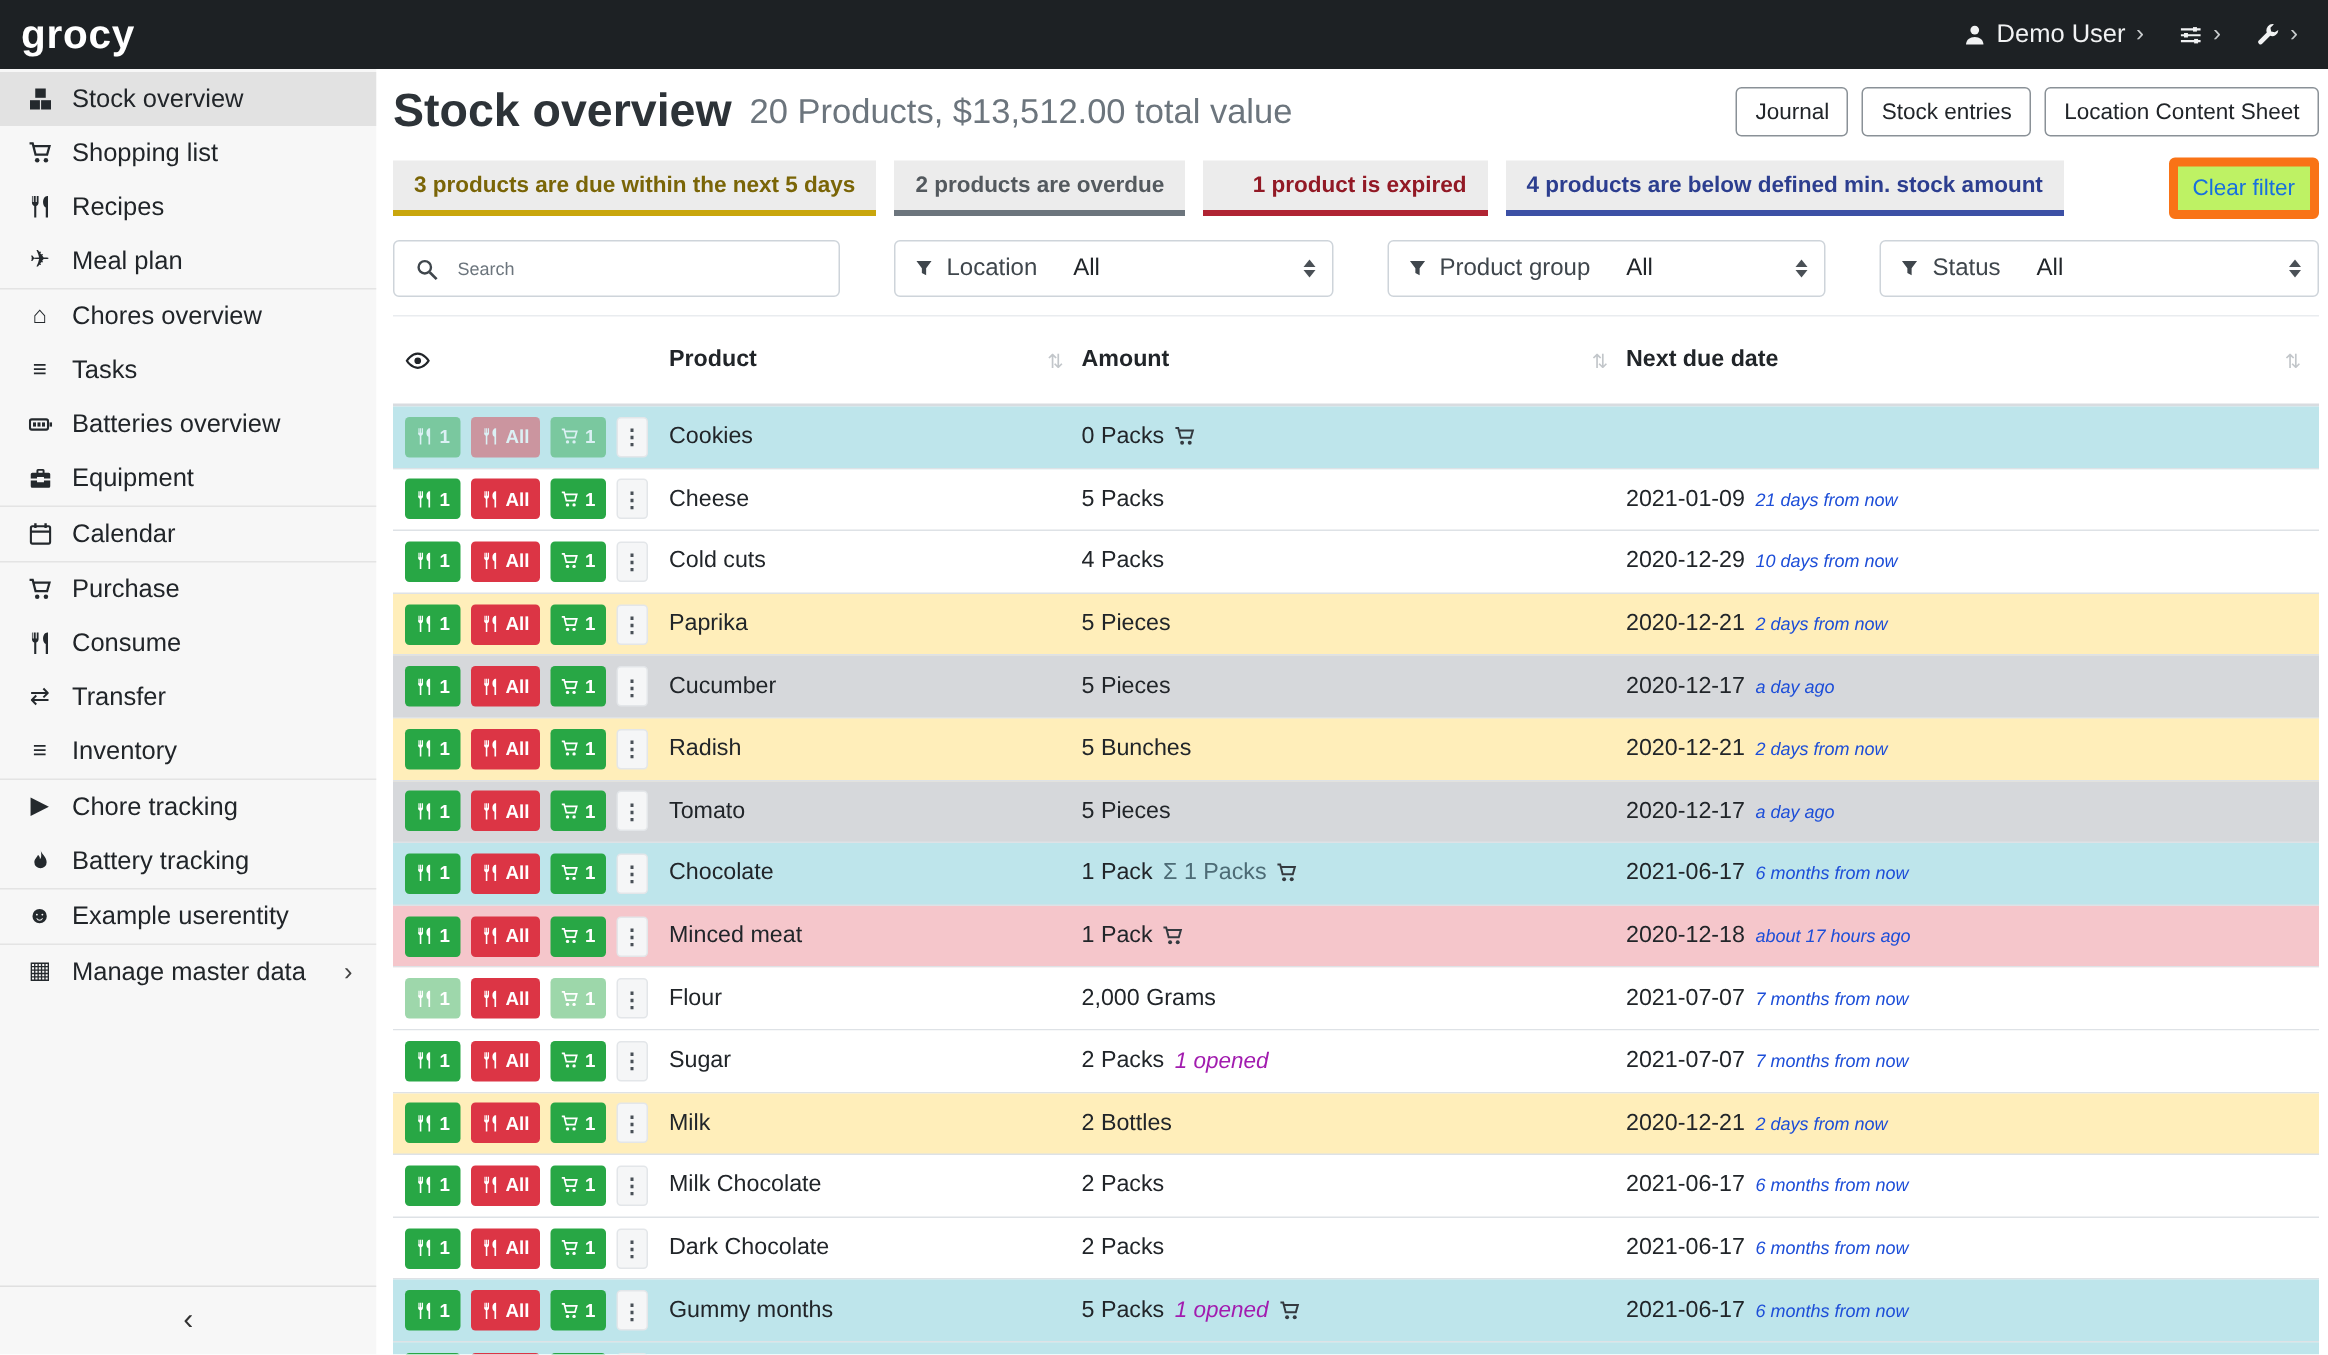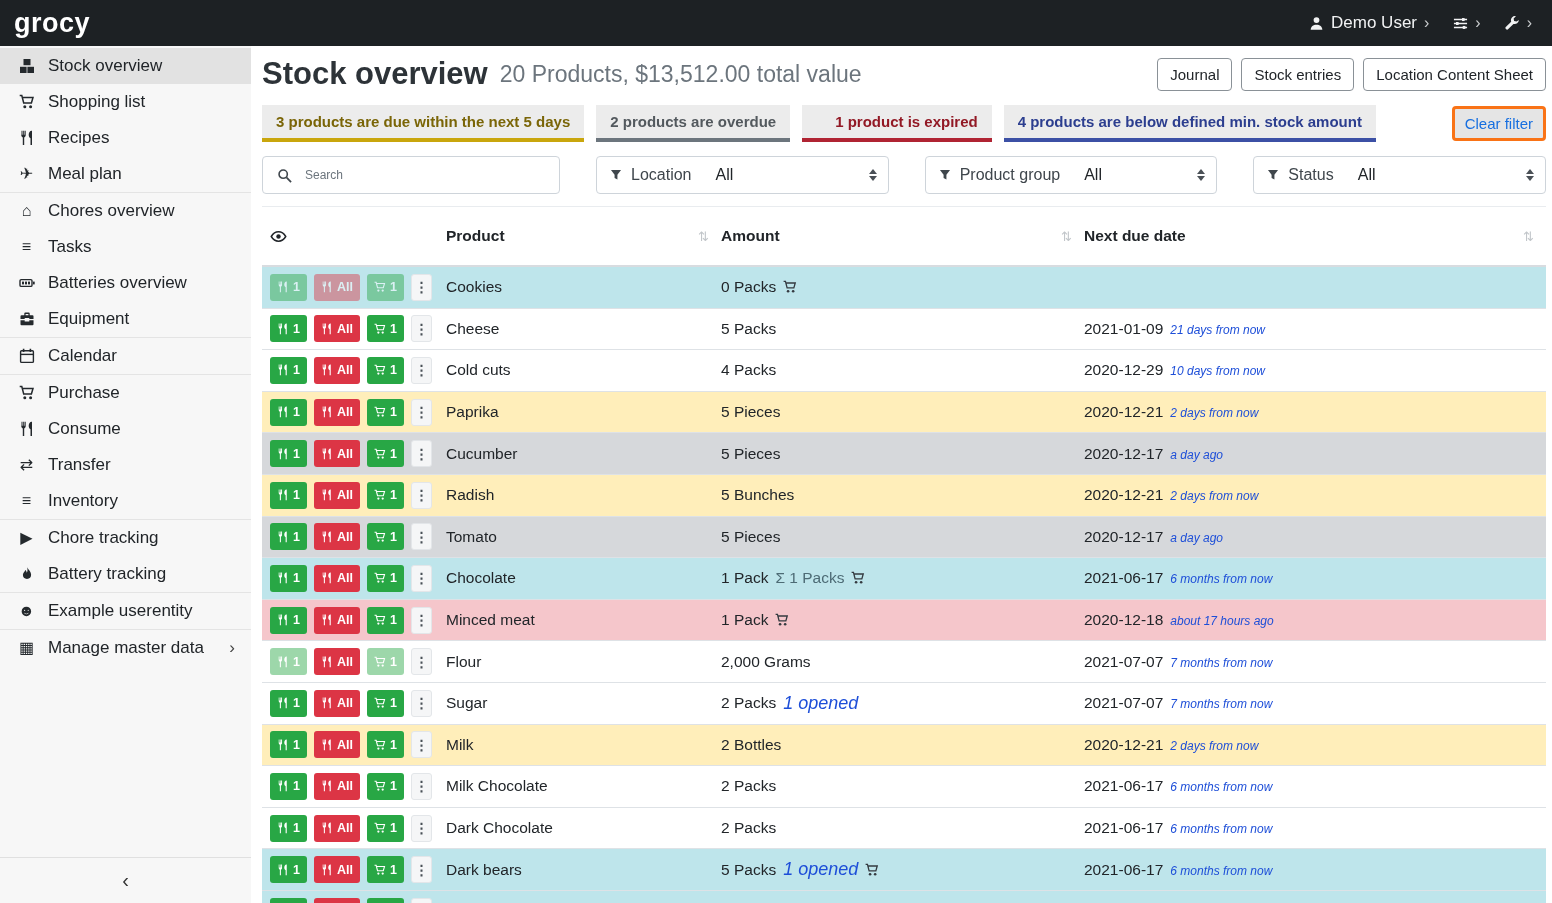--- a/index.html
+++ b/index.html
@@ -60,21 +60,21 @@
     padding: 7px 12px; font-size: 15px; color: #212529;
   }
 
   
   .banner-row { display: flex; align-items: center; gap: 12px; margin-top: 13px; }
   .banner {
     background: #ececec; border-bottom: 4px solid transparent;
     padding: 8px 14px; font-size: 15px; font-weight: bold; cursor: pointer; white-space: nowrap;
   }
   .clear-filter {
-    margin-left: auto; background: #e5e5e5; border: 3px solid #f97316; color: #176fe0;
+    margin-left: auto; background: #bef264; border: 6px solid #f97316; color: #176fe0;
     border-radius: 4px; padding: 6px 10px; font-size: 15px;
   }
 
   
   .filter-row { display: flex; gap: 36px; margin-top: 14px; }
   .search-group {
     width: 298px; flex-shrink: 0; border: 1px solid #ced4da; border-radius: 4px;
     height: 38px; display: flex; align-items: center; background: #fff;
   }
   .search-addon { width: 42px; display: flex; justify-content: center; color: #3f464c; }
@@ -112,21 +112,21 @@
   .svgi-sm { width: 12px; height: 12px; }
   .qb-menu {
     width: 21px; height: 27px; border-radius: 3px;
     background: #f5f6f7; border: 1px solid #e3e6e9; color: #495057;
     display: inline-flex; align-items: center; justify-content: center;
     font-size: 14px; font-weight: bold;
   }
   .cell.product { font-size: 15.5px; color: #212529; }
   .cell.amount { font-size: 15.5px; display: flex; align-items: center; gap: 7px; }
   .agg { color: #4d6b75; }
-  .opened { font-style: italic; font-size: 18px; color: #1d4ed8; }
+  .opened { font-style: italic; font-size: 15px; color: #a21caf; }
   .cart-ind { width: 14px; height: 14px; color: #343a40; }
   .cell.due { font-size: 15.5px; display: flex; align-items: baseline; gap: 7px; }
   .due-note { font-style: italic; font-size: 12px; color: #1d4ed8; }
 </style>
 </head>
 <body>
 
 <svg width="0" height="0" style="position:absolute" aria-hidden="true">
   <defs>
     <symbol id="sym-boxes" viewBox="0 0 16 16">
@@ -959,21 +959,21 @@
       <button class="qb-quick" style="background: rgb(40, 167, 69);">
         <svg class="svgi svgi-sm" viewBox="0 0 16 16">
                   <use href="#sym-cart"></use>
                 </svg>
         <span class="qb-label">1</span>
       </button>
       <button class="qb-menu">
         <span>⋮</span>
       </button>
     </div>
-    <div class="cell product">Dark bears</div>
+    <div class="cell product">Gummy months</div>
     <div class="cell amount">
       <span class="amt">5 Packs</span>
 
       <span class="opened">1 opened</span>
       <svg class="cart-ind" viewBox="0 0 16 16">
                 <use href="#sym-cart"></use>
               </svg>
     </div>
     <div class="cell due">
       <span class="date">2021-06-17</span>

